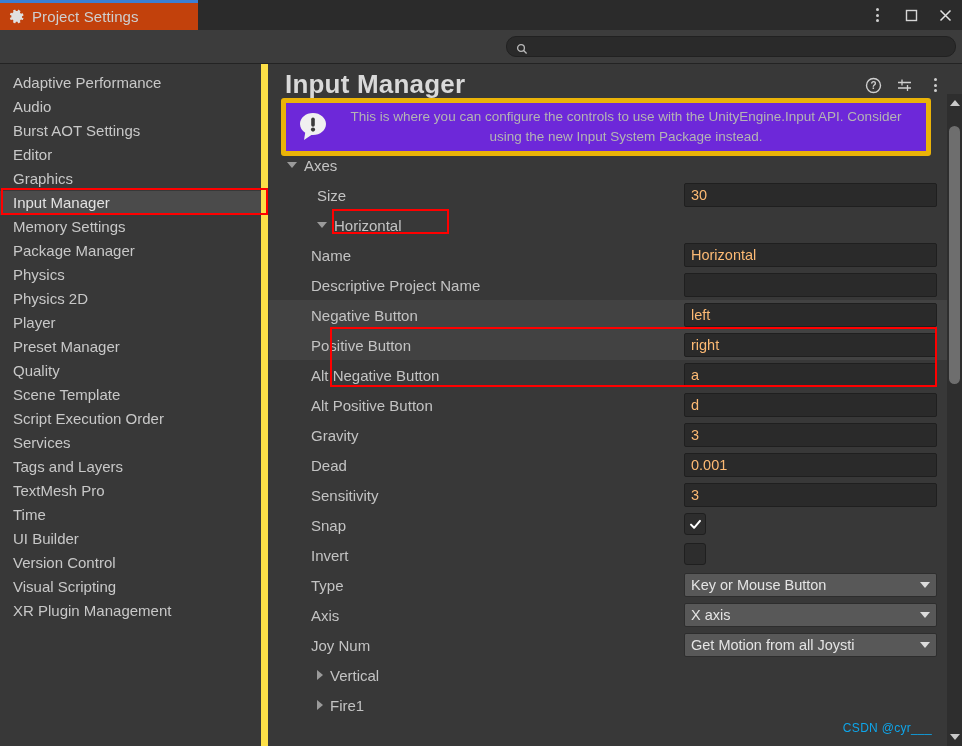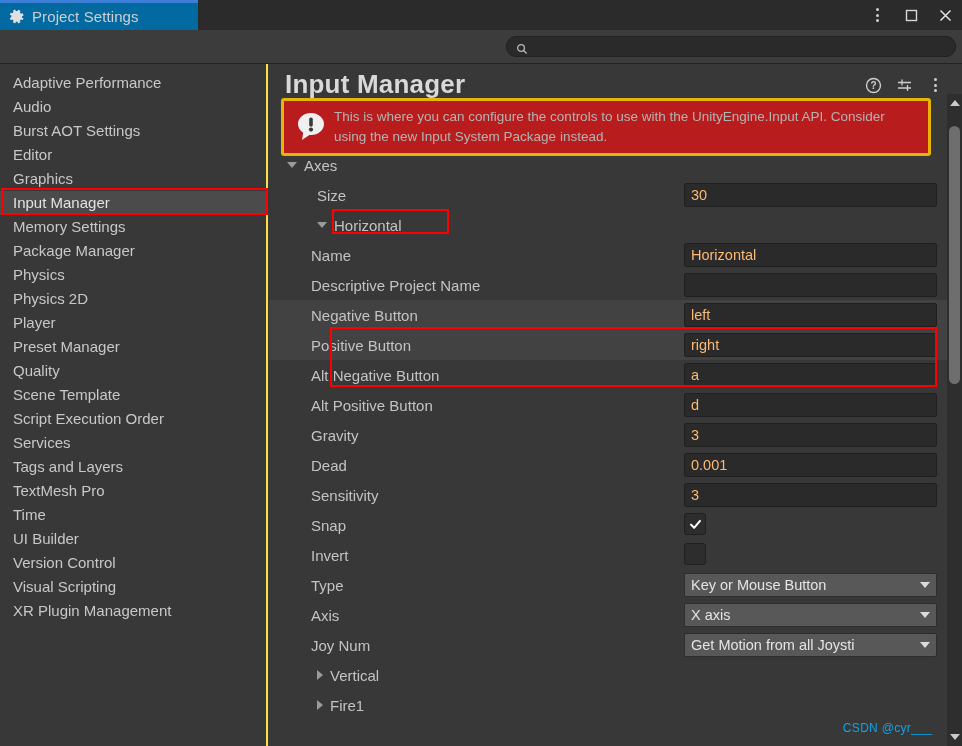--- a/index.html
+++ b/index.html
@@ -15,21 +15,21 @@
     background: #383838;
   }
 
   
   .titlebar {
     position: absolute; left: 0; top: 0; width: 962px; height: 30px;
     background: #2b2b2b;
   }
   .tab {
     position: absolute; left: 0; top: 0; width: 198px; height: 30px;
-    background: #0369a1;
+    background: #c2410c;
     border-top: 3px solid #3a7fd5;
     display: flex; align-items: center;
     padding-left: 9px;
   }
   .tab-gear {
     width: 16px; height: 16px; margin-right: 7px;
     display: block;
   }
   .tab-label {
     font-size: 15px; color: #cfcfcf; letter-spacing: .1px;
@@ -64,21 +64,21 @@
     background: transparent; border: 0; outline: none;
     color: #c4c4c4; font-size: 12px;
     font-family: "Liberation Sans", sans-serif;
     width: 400px; margin-left: 5px;
   }
 
   
   .sidebar {
     position: absolute; left: 0; top: 64px; width: 268px; height: 682px;
     background: #383838;
-    border-right: 2px solid #fde047;
+    border-right: 7px solid #fde047;
     padding-top: 7px;
   }
   .side-item {
     height: 24px; line-height: 24px;
     padding-left: 13px;
     font-size: 15px; color: #c8c8c8;
     white-space: nowrap;
     position: relative;
   }
   .side-item.selected { background: #4b4b4b; color: #e2e2e2; }
@@ -98,26 +98,27 @@
     letter-spacing: .2px;
   }
   .pane-icons {
     position: absolute; right: 18px; top: 12px;
     display: flex; align-items: center; gap: 13px;
   }
   .pane-icon { width: 18px; height: 18px; display: flex; align-items: center; justify-content: center; }
 
   .helpbox {
     position: absolute; left: 12px; top: 34px; width: 650px; height: 58px;
-    background: #b91c1c;
-    border: 3px solid #eab308;
+    background: #6d28d9;
+    border: 5px solid #eab308;
     border-radius: 3px;
     display: flex; align-items: center;
     padding: 0 10px;
     overflow: hidden;
+    text-align: center;
   }
   .helpbox-icon { width: 34px; height: 34px; flex: 0 0 34px; margin-right: 6px; }
   .helpbox-text {
     font-size: 13.5px; color: #b4b4b4; line-height: 20px;
   }
 
   
   .proplist {
     position: absolute; left: 0; top: 86px; width: 693px; height: 596px;
     overflow: hidden;

